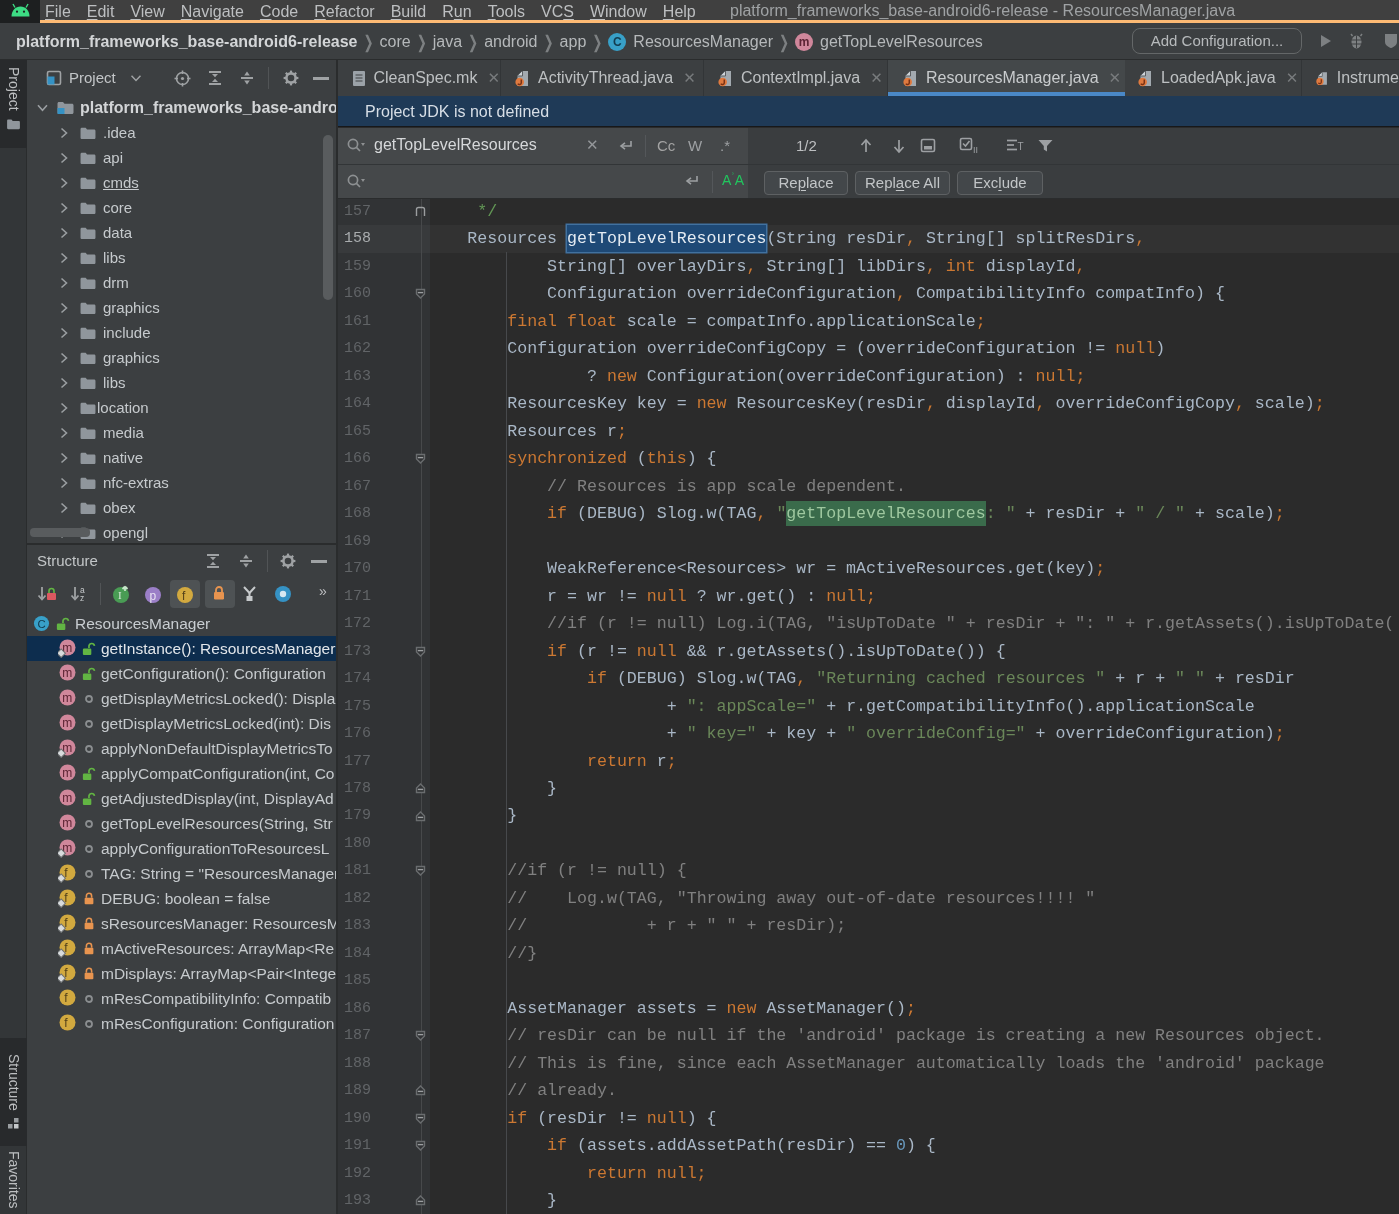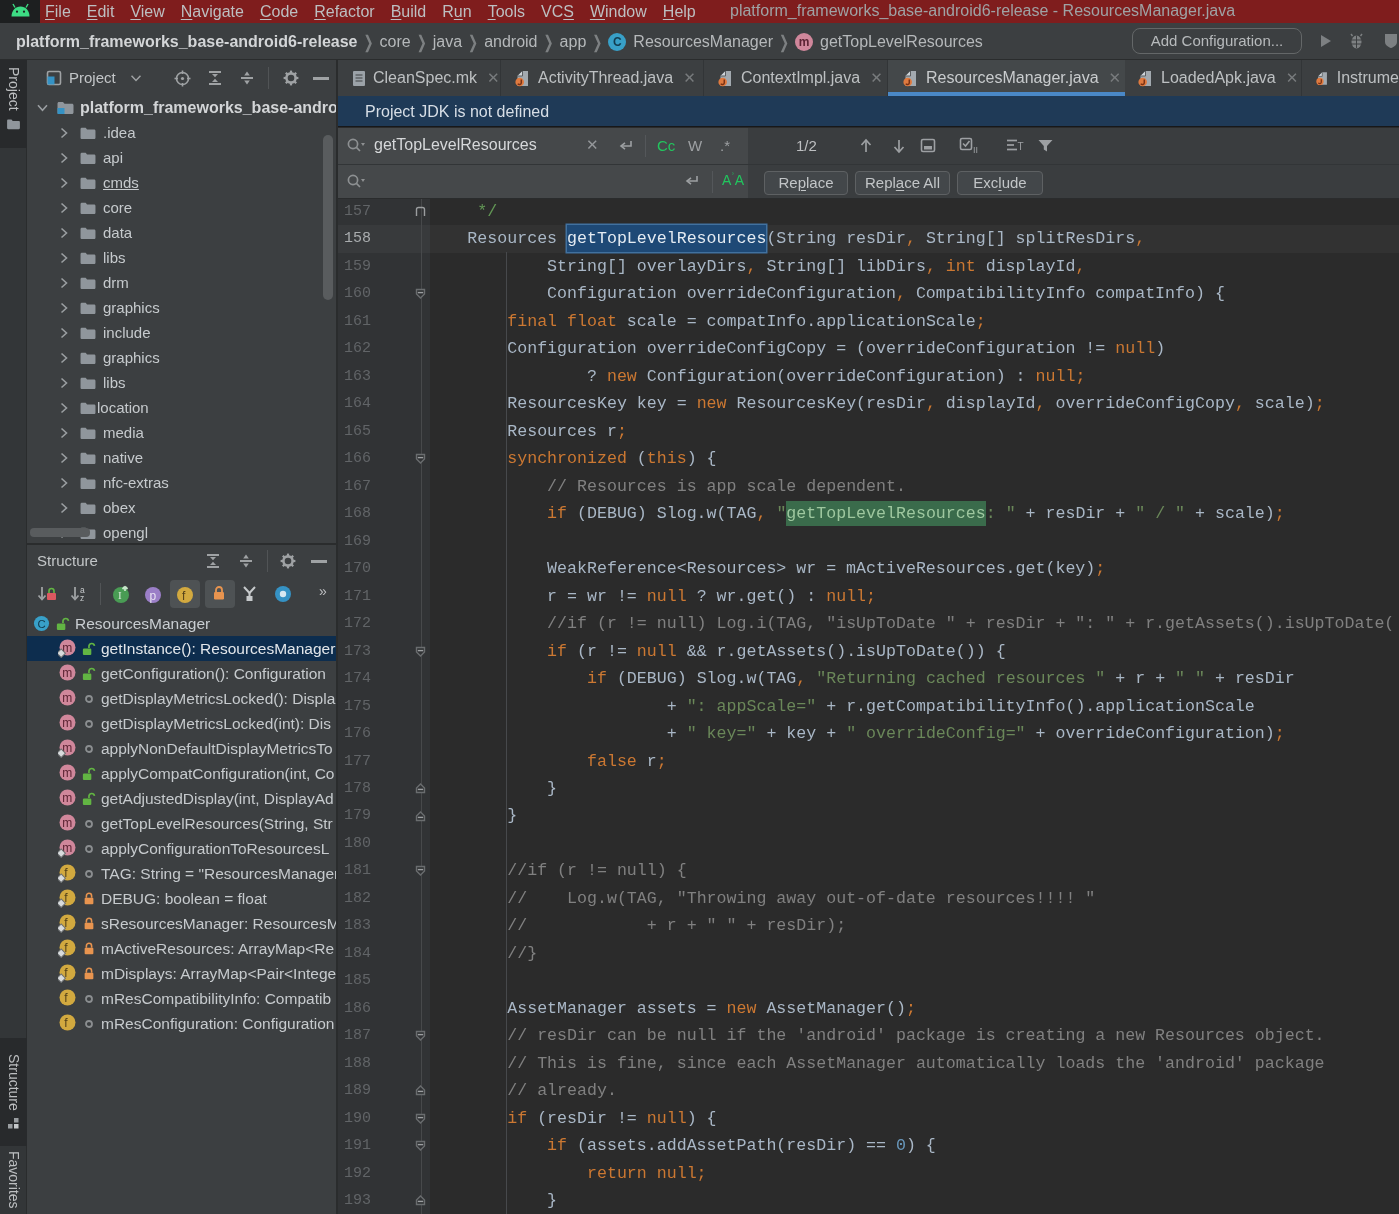--- a/index.html
+++ b/index.html
@@ -1,21 +1,21 @@
 <!DOCTYPE html>
 <html><head>
 <meta charset="utf-8">
 <style>
   * { margin:0; padding:0; box-sizing:border-box; }
   html,body { width:1399px; height:1214px; background:#2b2b2b; overflow:hidden;
     font-family:"Liberation Sans", sans-serif; }
   .abs { position:absolute; }
   #stage { position:relative; width:1399px; height:1214px; overflow:hidden; }
   
-  #menubar { left:0; top:0; width:1399px; height:24px; background:#7f1d1d; border-bottom:1px solid #fdba74; }
+  #menubar { left:0; top:0; width:1399px; height:24px; background:#404040; border-bottom:4px solid #fdba74; }
   #menubar .win { position:absolute; left:0; top:0; width:40px; height:23px; background:#1d1f20; }
   #menuitems { position:absolute; left:37px; top:0; height:23px; display:flex; align-items:center; }
   #menuitems span { padding:0 8px; font-size:16px; color:#bdbfc1; }
   #menuitems u { text-decoration:underline; text-underline-offset:2px; }
   #wintitle { position:absolute; left:730px; top:2px; font-size:16px; color:#9fa2a4; }
   #crumbbar { left:0; top:23px; width:1399px; height:37px; background:#3c3f41; border-bottom:1px solid #2a2c2d; }
   #crumbs { position:absolute; left:16px; top:0; height:37px; display:flex; align-items:center; }
   #crumbs .proj { font-weight:bold; font-size:16px; color:#d3d5d7; }
   #crumbs .sep { color:#7d8082; font-size:12px; margin:0 6px; transform:scaleY(1.45); display:inline-block; }
   #crumbs .it { font-size:16px; color:#b5b8ba; }
@@ -583,21 +583,21 @@
       </div>
       <div class="trow" style="left:0; top:275px; width:310px;">
         <svg style="margin-left:31px" width="18" height="19" viewBox="0 0 18 19">
             <circle cx="9.5" cy="8.5" r="8" fill="#d2a93f"></circle>
             <text x="6.3" y="13" font-size="12" fill="#52401a" font-family="Liberation Sans">f</text>
             <rect x="0.2" y="11.2" width="6" height="6" transform="rotate(45 3.2 14.2)" fill="#d8dbdd" stroke="#6e7173" stroke-width="1"></rect>
           </svg>
         <svg style="margin-left:6px" width="14" height="16" viewBox="0 0 16 17">
             <use href="#locklock"></use>
           </svg>
-        <span style="margin-left:5px;">DEBUG: boolean = float</span>
+        <span style="margin-left:5px;">DEBUG: boolean = false</span>
       </div>
       <div class="trow" style="left:0; top:300px; width:310px;">
         <svg style="margin-left:31px" width="18" height="19" viewBox="0 0 18 19">
             <circle cx="9.5" cy="8.5" r="8" fill="#d2a93f"></circle>
             <text x="6.3" y="13" font-size="12" fill="#52401a" font-family="Liberation Sans">f</text>
             <rect x="0.2" y="11.2" width="6" height="6" transform="rotate(45 3.2 14.2)" fill="#d8dbdd" stroke="#6e7173" stroke-width="1"></rect>
           </svg>
         <svg style="margin-left:6px" width="14" height="16" viewBox="0 0 16 17">
             <use href="#locklock"></use>
           </svg>
@@ -642,21 +642,21 @@
           </svg>
         <svg style="margin-left:6px" width="14" height="16" viewBox="0 0 10 16">
             <use href="#visdef"></use>
           </svg>
         <span style="margin-left:5px;">mResConfiguration: Configuration</span>
       </div>
     </div>
   </div>
 
   <div class="abs" id="tabbar">
-    <div class="tab" style="left:0; width:164px; border-right:1px solid #323537;">
+    <div class="tab" style="left:0; width:164px; border-right:1px solid #323537;justify-content:flex-end;">
       <svg style="margin-left:15px" width="14" height="17" viewBox="0 0 14 17">
         <rect x="1" y="1" width="12" height="15" rx="1" fill="#9ba2a8"></rect>
         <line x1="3.5" y1="5" x2="10.5" y2="5" stroke="#53575a" stroke-width="1.3"></line>
         <line x1="3.5" y1="8" x2="10.5" y2="8" stroke="#53575a" stroke-width="1.3"></line>
         <line x1="3.5" y1="11" x2="10.5" y2="11" stroke="#53575a" stroke-width="1.3"></line>
       </svg>
       <span style="margin-left:7px">CleanSpec.mk</span>
         <span class="tabx">✕</span>
     </div>
     <div class="tab" style="left:165px; width:202px; border-right:1px solid #323537;">
@@ -703,21 +703,21 @@
     <svg class="abs" style="left:9px; top:9px" width="20" height="17" viewBox="0 0 20 17">
         <use href="#mag"></use>
       </svg>
     <div class="abs" style="left:37px; top:8px; font-size:16px; color:#d6d8da;">getTopLevelResources</div>
     <div class="abs" style="left:249px; top:8px; font-size:15px; color:#94979a;">✕</div>
     <svg class="abs" style="left:281px; top:10px" width="16" height="16" viewBox="0 0 16 16">
       <path d="M13 3 V8 H4" fill="none" stroke="#9da0a3" stroke-width="1.6"></path>
       <path d="M7 4.8 L3 8 L7 11.2" fill="none" stroke="#9da0a3" stroke-width="1.6"></path>
     </svg>
     <div class="abs" style="left:308px; top:7px; width:1px; height:22px; background:#54575a;"></div>
-    <div class="abs" style="left:320px; top:9px; font-size:15px; color:#22c55e;">Cc</div>
+    <div class="abs" style="left:320px; top:9px; font-size:15px; color:#a3a3a3;">Cc</div>
     <div class="abs" style="left:351px; top:9px; font-size:15px; color:#9da0a3;">W</div>
     <div class="abs" style="left:383px; top:9px; font-size:15px; color:#9da0a3;">.*</div>
     <div class="abs" style="left:459px; top:9px; font-size:15px; color:#bdbfc1;">1/2</div>
     <svg class="abs" style="left:521px; top:9px" width="16" height="18" viewBox="0 0 16 18">
       <line x1="8" y1="3" x2="8" y2="15" stroke="#9da0a3" stroke-width="1.7"></line>
       <path d="M3.5 8 L8 3 L12.5 8" fill="none" stroke="#9da0a3" stroke-width="1.7"></path>
     </svg>
     <svg class="abs" style="left:554px; top:9px" width="16" height="18" viewBox="0 0 16 18">
       <line x1="8" y1="3" x2="8" y2="15" stroke="#9da0a3" stroke-width="1.7"></line>
       <path d="M3.5 10 L8 15 L12.5 10" fill="none" stroke="#9da0a3" stroke-width="1.7"></path>
@@ -860,21 +860,21 @@
             <span class="c">// Resources is app scale dependent.</span>
             <span class="k">if </span>(DEBUG) Slog.w(TAG<span class="k">,</span> <span class="s">"<span class="match">getTopLevelResources</span>: "</span> + resDir + <span class="s">" / "</span> + scale)<span class="k">;</span>
 
             WeakReference&lt;Resources&gt; wr = mActiveResources.get(key)<span class="k">;</span>
             r = wr != <span class="k">null </span>? wr.get() : <span class="k">null;</span>
             <span class="c">//if (r != null) Log.i(TAG, "isUpToDate " + resDir + ": " + r.getAssets().isUpToDate(</span>
             <span class="k">if </span>(r != <span class="k">null </span>&amp;&amp; r.getAssets().isUpToDate()) {
                 <span class="k">if </span>(DEBUG) Slog.w(TAG<span class="k">,</span> <span class="s">"Returning cached resources "</span> + r + <span class="s">" "</span> + resDir
                         + <span class="s">": appScale="</span> + r.getCompatibilityInfo().applicationScale
                         + <span class="s">" key="</span> + key + <span class="s">" overrideConfig="</span> + overrideConfiguration)<span class="k">;</span>
-                <span class="k">false </span>r<span class="k">;</span>
+                <span class="k">return </span>r<span class="k">;</span>
             }
         }
 
         <span class="c">//if (r != null) {</span>
         <span class="c">//    Log.w(TAG, "Throwing away out-of-date resources!!!! "</span>
         <span class="c">//            + r + " " + resDir);</span>
         <span class="c">//}</span>
 
         AssetManager assets = <span class="k">new </span>AssetManager()<span class="k">;</span>
         <span class="c">// resDir can be null if the 'android' package is creating a new Resources object.</span>

